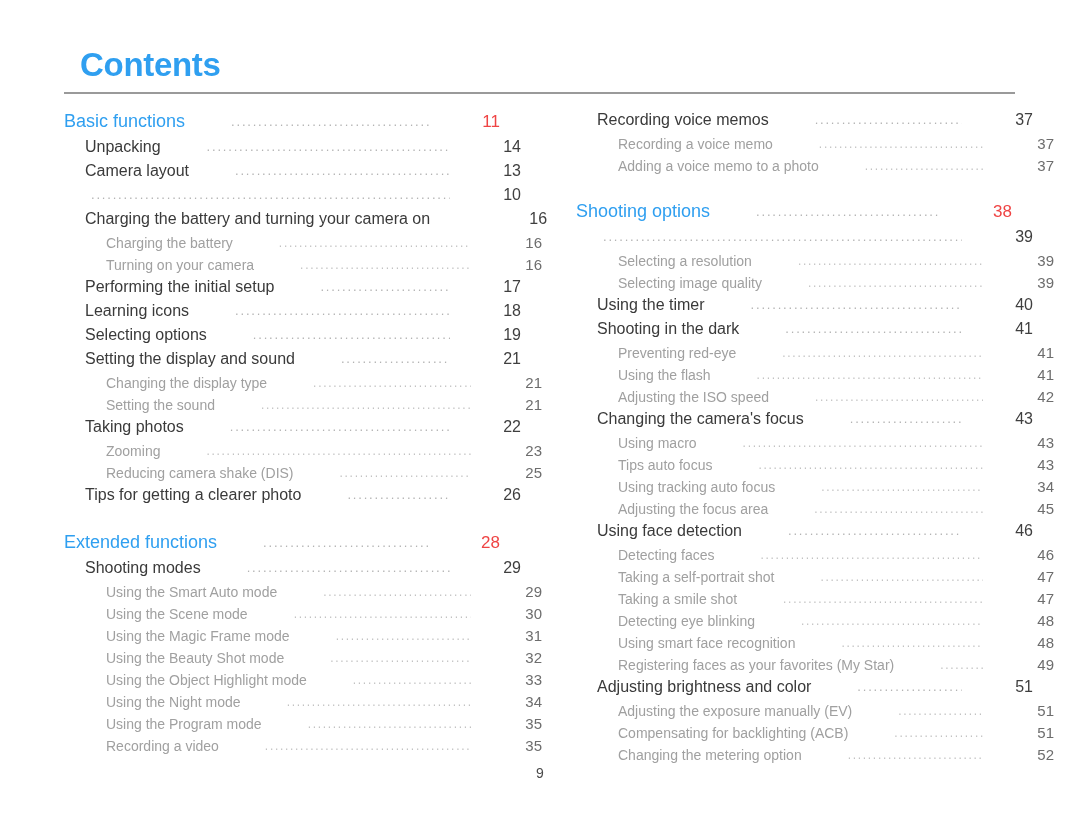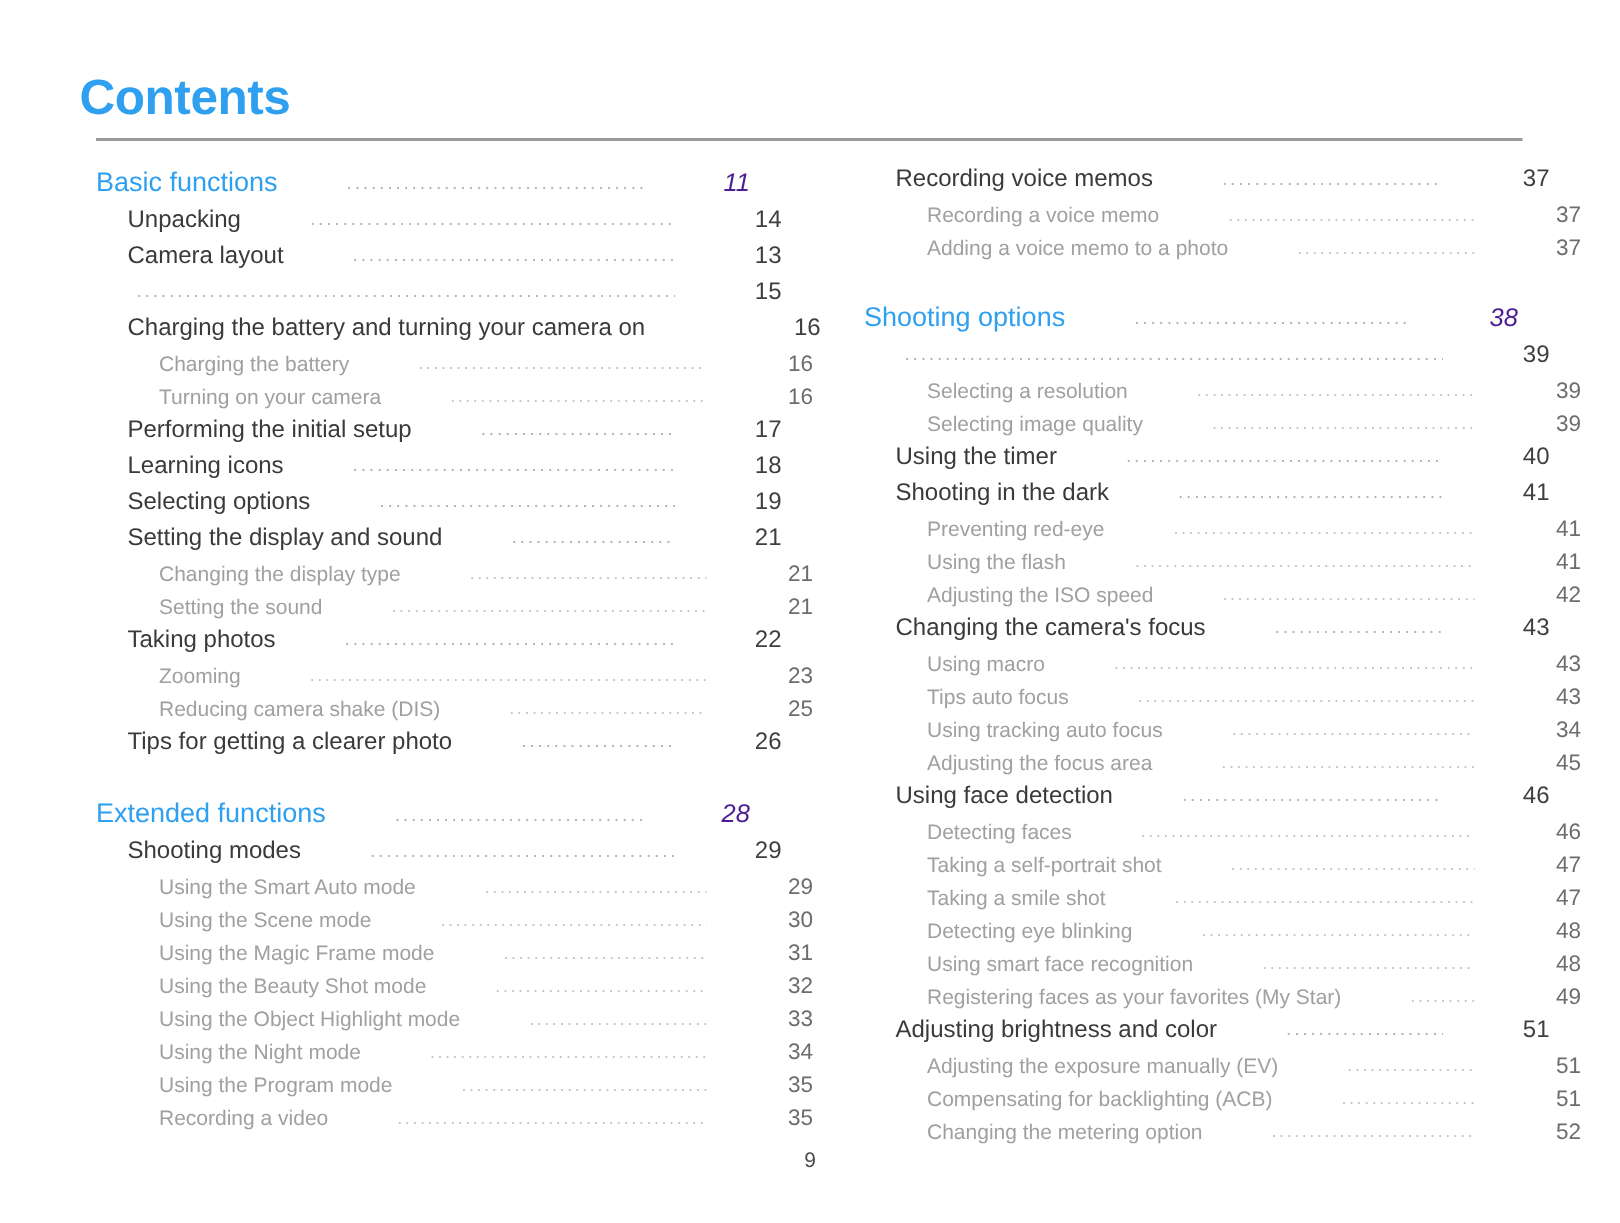--- a/index.html
+++ b/index.html
@@ -19,21 +19,21 @@
   .page {
     position: absolute;
     left: 0; top: 0;
     width: 1080px;
     height: 815px;
   }
 
   
   .page-title {
     position: absolute;
-    left: 53px;
+    left: 80px;
     top: 48px;
     font-size: 33px;
     font-weight: bold;
     color: #2f9ff0;
     letter-spacing: -0.3px;
     line-height: 1;
   }
   .title-rule {
     position: absolute;
     left: 64px;
@@ -98,23 +98,22 @@
   .lvl1 {
     margin-left: 0px;
     padding-top: 0px;
     padding-bottom: 9px;
   }
   .lvl1 .toc-label {
     color: #2f9ff0;
     font-size: 18px;
   }
   .lvl1 .toc-page {
-    color: #4c1d95;
+    color: #ef4444;
     font-size: 17px;
-    font-style: italic;
   }
   .lvl1 .toc-dots { color: #b3b3b3; }
 
   
   .lvl2 {
     margin-left: 21px;
     padding-bottom: 8px;
   }
   .lvl2 .toc-label {
     color: #3a3a3a;
@@ -182,21 +181,21 @@
           <span class="toc-dots">..........................................................................................</span>
           <span class="toc-page">14</span>
         </div>
         <div class="toc-row lvl2">
           <span class="toc-label">Camera layout</span>
           <span class="toc-dots">..........................................................................................</span>
           <span class="toc-page">13</span>
         </div>
         <div class="toc-row lvl2">
           <span class="toc-dots">..........................................................................................</span>
-          <span class="toc-page">15</span>
+          <span class="toc-page">10</span>
         </div>
         <div class="toc-row lvl2">
           <span class="toc-label">Charging the battery and turning your camera on</span>
           <span class="toc-dots">..........................................................................................</span>
           <span class="toc-page">16</span>
         </div>
         <div class="toc-row lvl3">
           <span class="toc-label">Charging the battery</span>
           <span class="toc-dots">..........................................................................................</span>
           <span class="toc-page">16</span>

